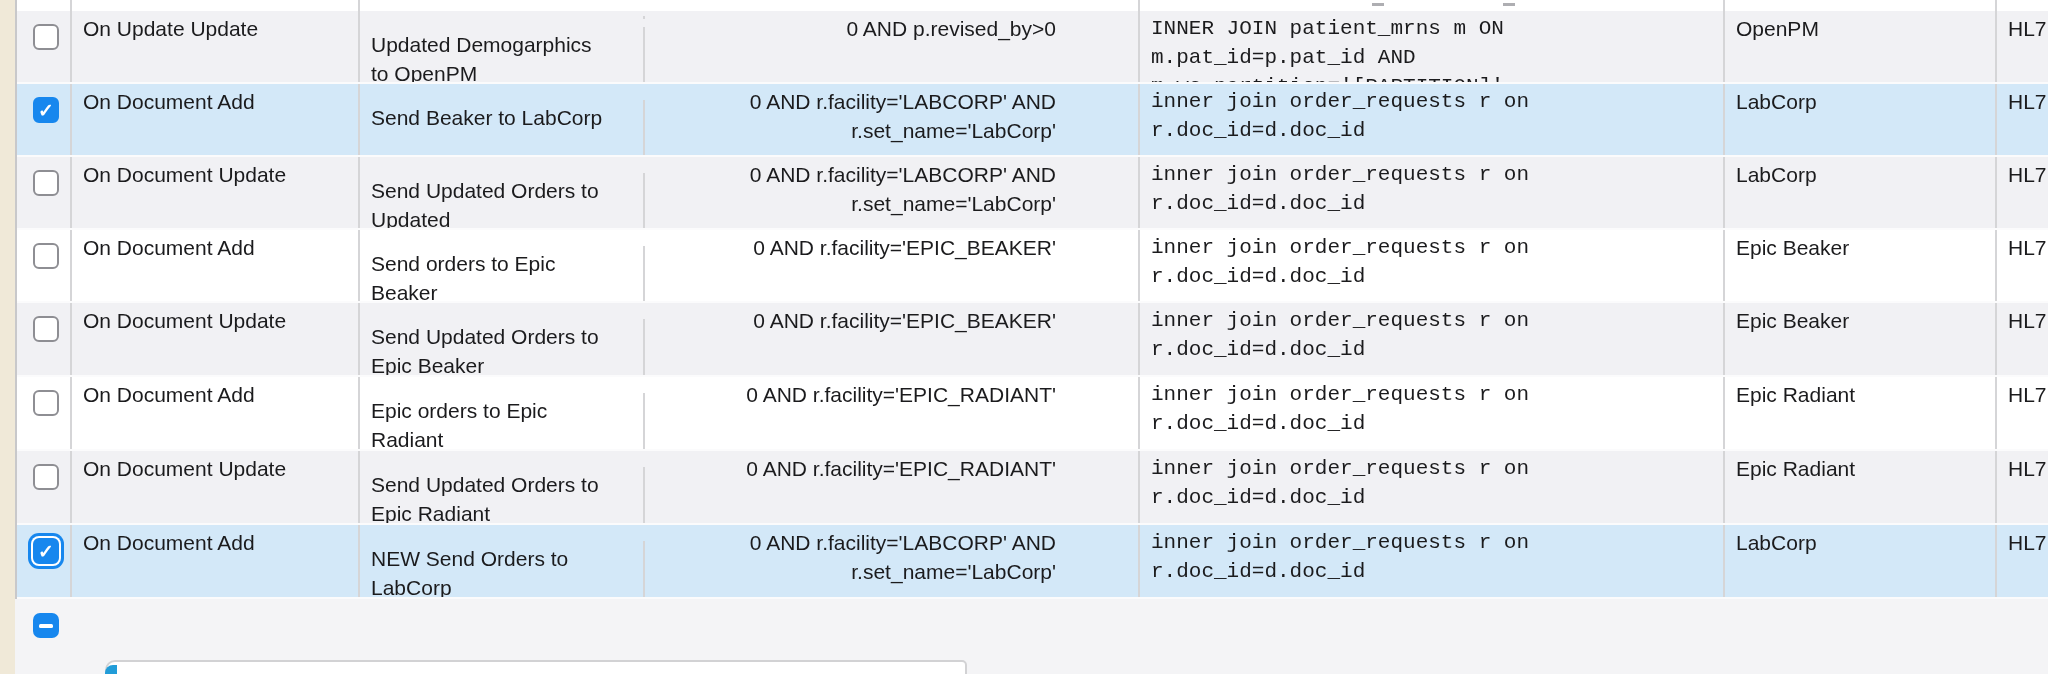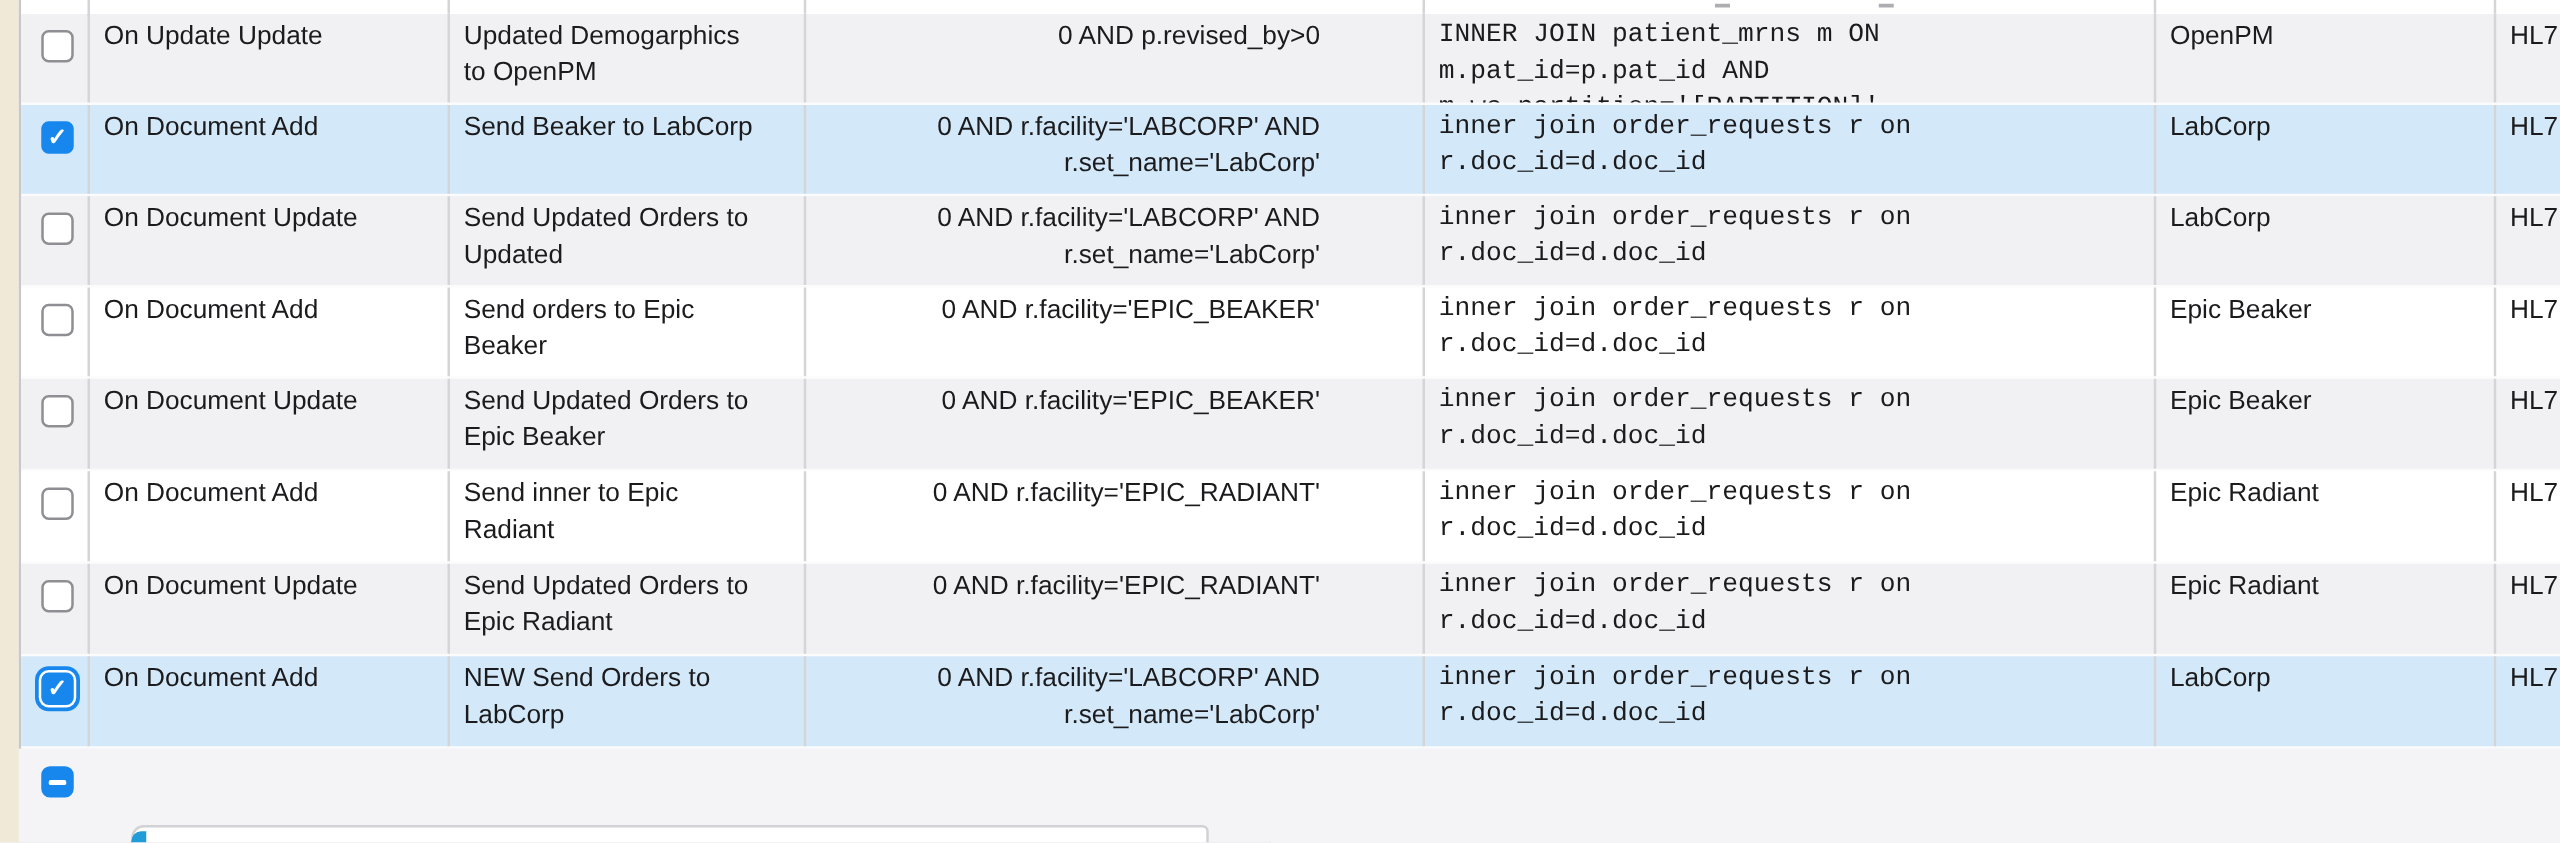--- a/index.html
+++ b/index.html
@@ -21,21 +21,21 @@
   .rows-host .row.gray  { background:#f1f1f4; }
   .rows-host .row.white { background:#ffffff; }
   .rows-host .row.selected { background:#d3e8f8; }
 
   .cell {
     flex:0 0 auto; border-right:2px solid #d5d5d7;
     padding:3px 10px 0 11px; font-size:21px; line-height:29px; overflow:hidden;
   }
   .c-select { width:55px;  padding:13px 0 0 16px; }
   .c-event  { width:288px; }
-  .c-desc   { width:285px; }
+  .c-desc   { width:285px;margin-top:16px; }
   .c-cond   { width:495px;text-align:right; }
   .c-join   { width:585px;font-family:Liberation Mono, monospace; }
   .c-target { width:272px; }
   .c-format { flex:1 1 auto; border-right:none; white-space:nowrap; }
   .c-desc .txt { max-width:234px; }
   .c-cond .txt { max-width:400px; }
   .c-join .txt { max-width:505px; }
 
   .checkbox {
     width:26px; height:26px; border-radius:6px; background:#ffffff;
@@ -211,21 +211,21 @@
         <div class="row white">
     <div class="cell c-select">
       <div class="checkbox" aria-checked="false">
         <span class="check"></span>
       </div>
     </div>
     <div class="cell c-event">
             <div class="txt">On Document Add</div>
           </div>
     <div class="cell c-desc">
-            <div class="txt">Send inner to Epic Radiant</div>
+            <div class="txt">Epic orders to Epic Radiant</div>
           </div>
     <div class="cell c-cond">
             <div class="txt">0 AND r.facility='EPIC_RADIANT'</div>
           </div>
     <div class="cell c-join">
             <div class="txt">inner join order_requests r on r.doc_id=d.doc_id</div>
           </div>
     <div class="cell c-target">
             <div class="txt">Epic Radiant</div>
           </div>

